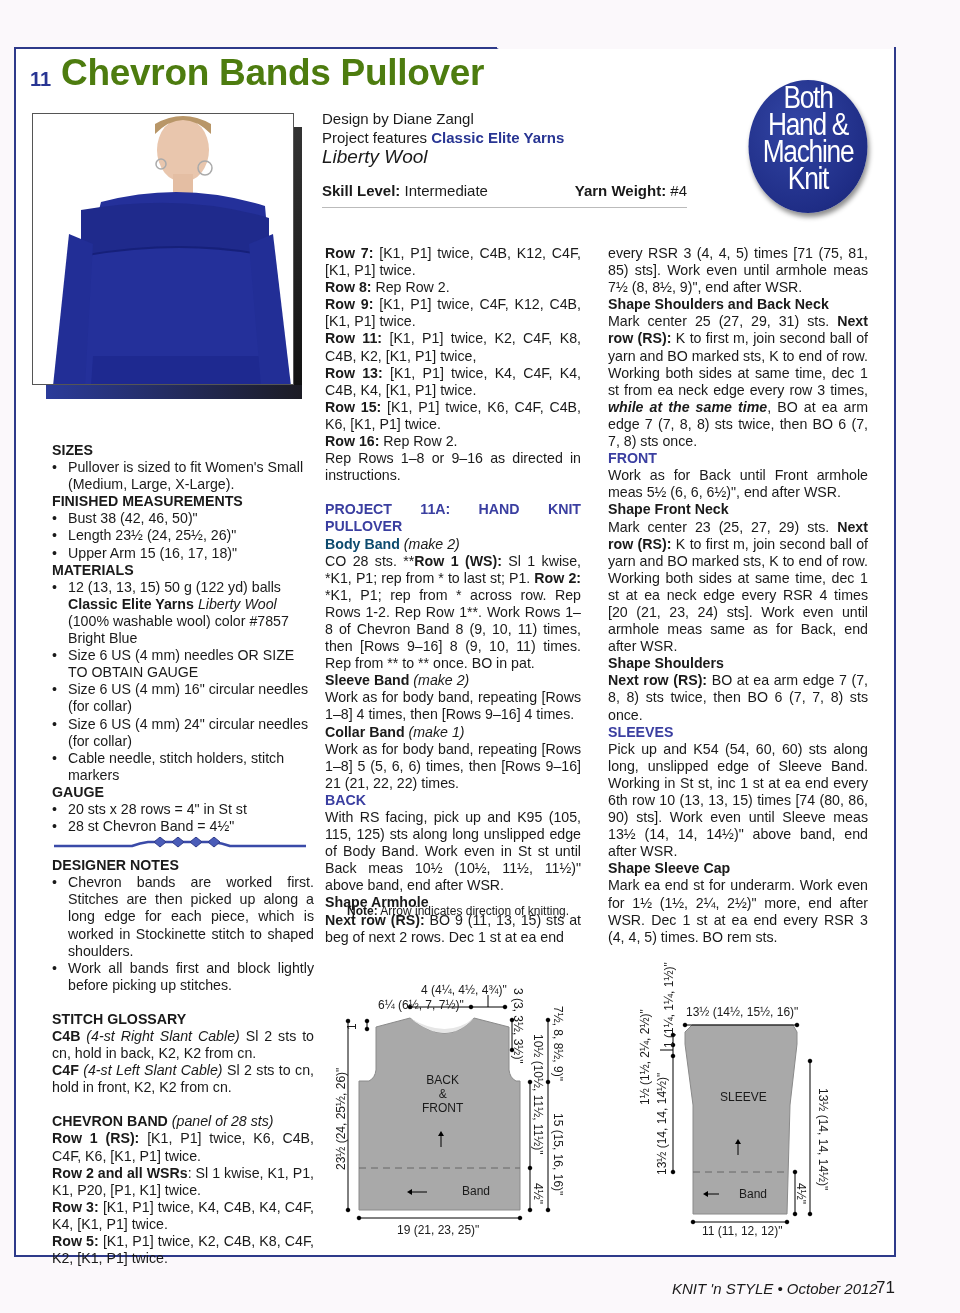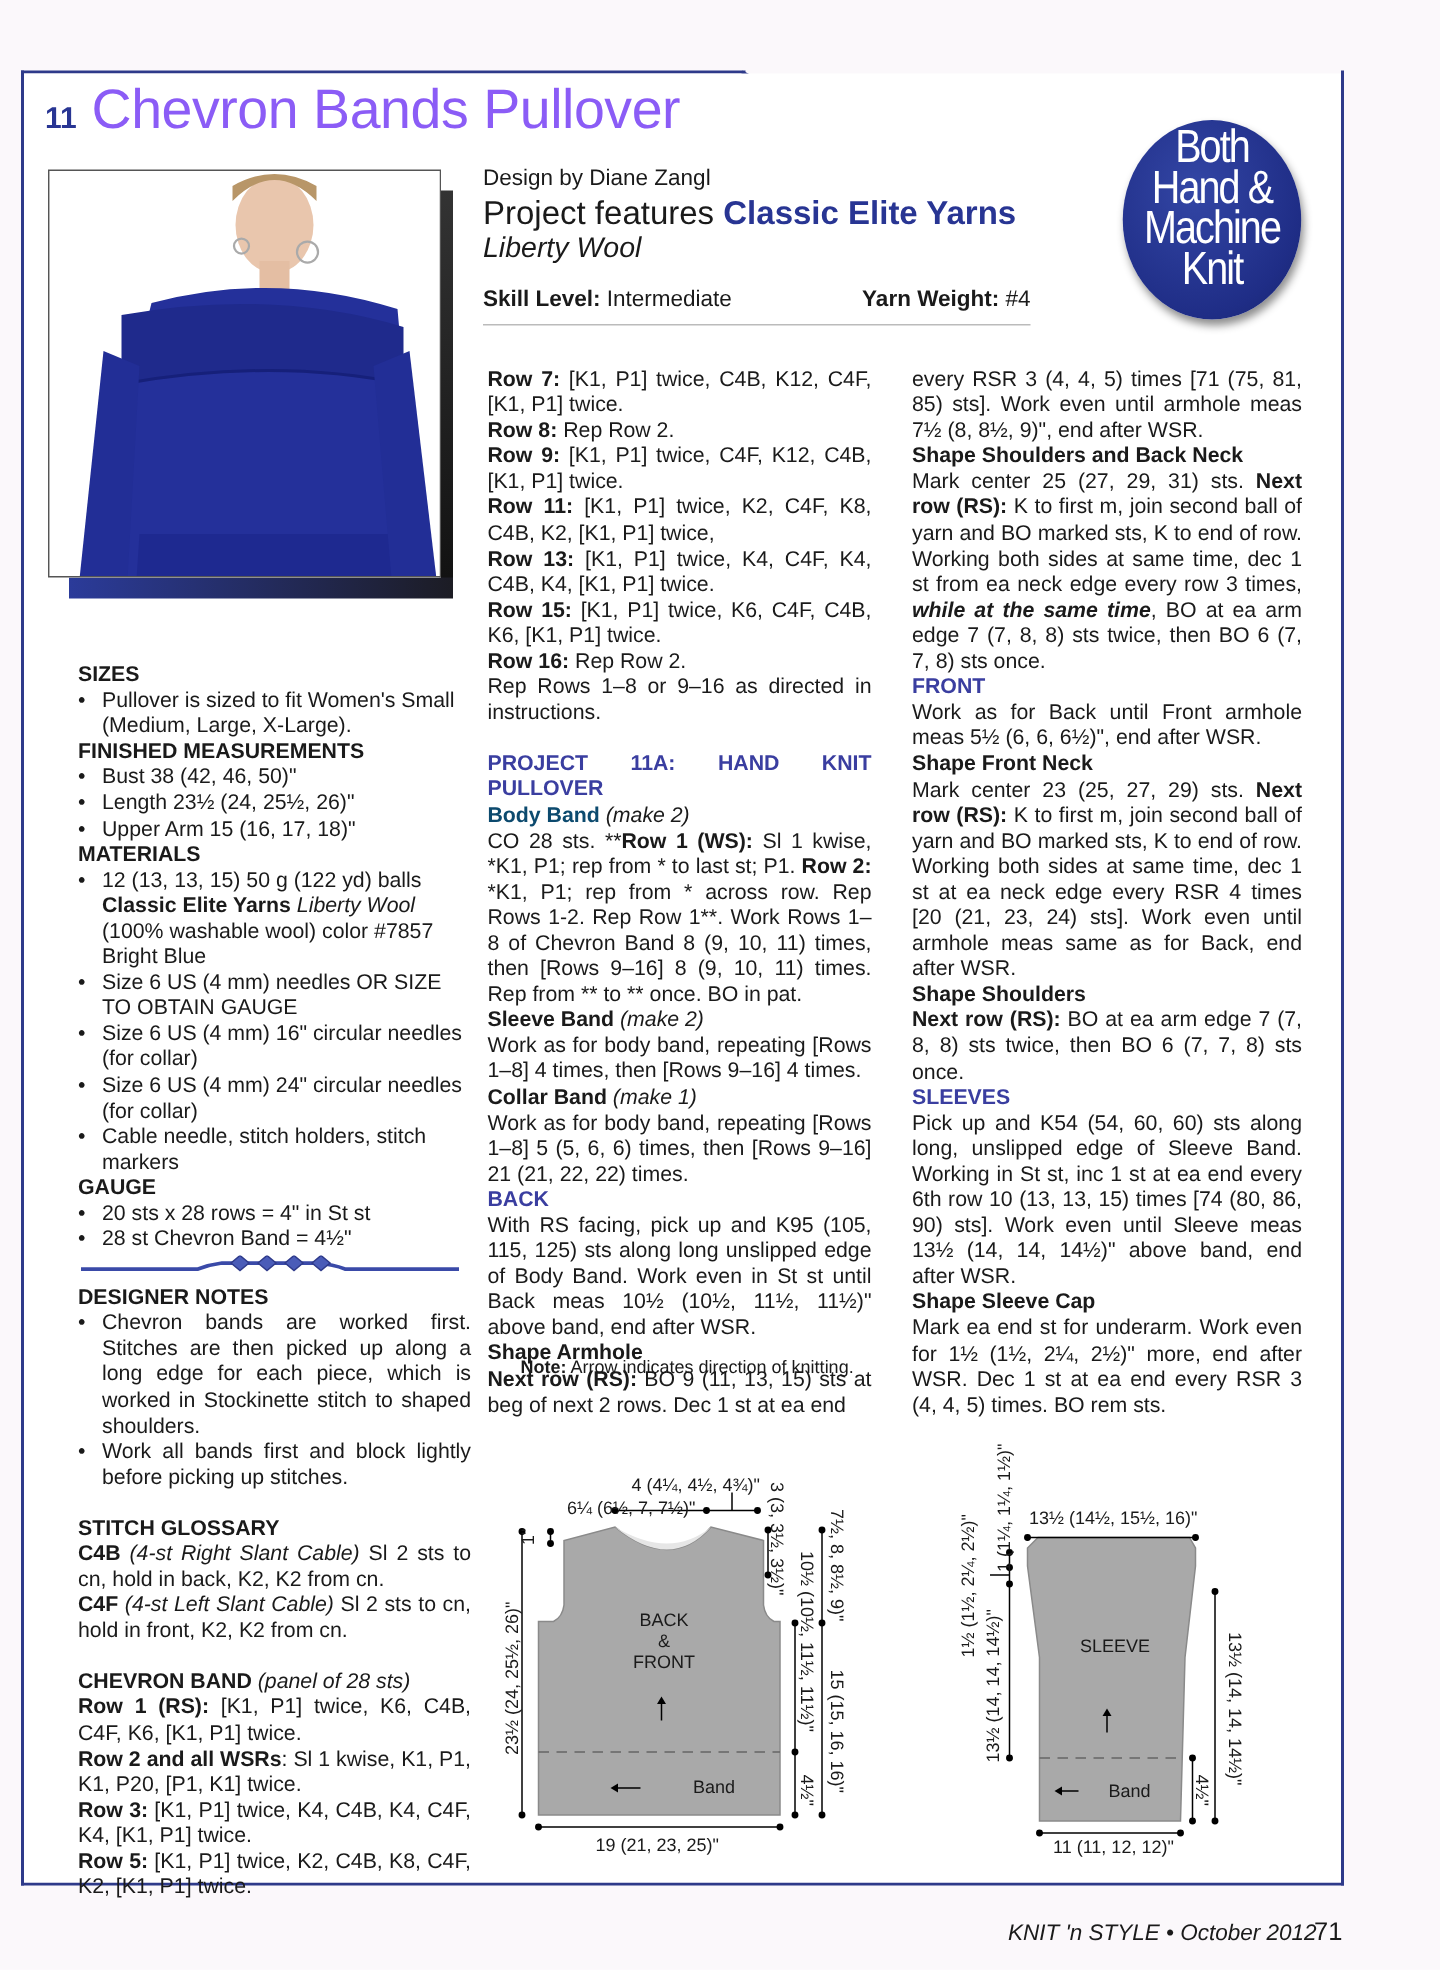--- a/index.html
+++ b/index.html
@@ -6,29 +6,29 @@
   html, body { width: 960px; height: 1313px; background: #fbf8fb; overflow: hidden; }
   body { position: relative; font-family: "Liberation Sans", sans-serif; color: #1a1a1a; }
 
   .frame { position: absolute; left: 14px; top: 47px; width: 882px; height: 1210px; border: 2px solid #2e3a8a; border-top: none; }
   .frame-top-left { position: absolute; left: 14px; top: 47px; width: 483px; height: 2px; background: #2e3a8a; }
   .frame-slant { position: absolute; left: 495px; top: 47px; width: 22px; height: 2px; background: #2e3a8a; transform-origin: left top; transform: rotate(28deg); }
   .frame-top-right { position: absolute; left: 513px; top: 56px; width: 383px; height: 2px; background: #2e3a8a; }
   .page { position: absolute; left: 16px; top: 49px; width: 878px; height: 1206px; background: #ffffff; }
 
   .title-num { position: absolute; left: 30px; top: 68px; font-size: 20px; font-weight: bold; color: #283593; text-align: right; }
-  .title { position: absolute; left: 61px; top: 52px; font-size: 37px; font-weight: normal; color: #8b5cf6; letter-spacing: -0.3px; }
+  .title { position: absolute; left: 61px; top: 52px; font-size: 37px; font-weight: bold; color: #4d7c0f; letter-spacing: -0.3px; }
 
   .photo { position: absolute; left: 32px; top: 113px; width: 262px; height: 272px; border: 1px solid #555; overflow: hidden; background: #fff; }
   .photo-shadow-r { position: absolute; left: 293px; top: 127px; width: 9px; height: 265px; background: linear-gradient(#333,#111); }
   .photo-shadow-b { position: absolute; left: 46px; top: 385px; width: 256px; height: 14px; background: linear-gradient(90deg,#2b3b9a,#1c1c24); }
 
   .meta { position: absolute; left: 322px; top: 110px; width: 365px; }
   .meta .designer { font-size: 15px; }
-  .meta .features { font-size: 22px; margin-top: 2px; }
+  .meta .features { font-size: 15px; margin-top: 2px; }
   .meta .features b { color: #283593; }
   .meta .yarn-name { font-size: 19px; font-style: italic; }
   .meta .skill-row { display: flex; justify-content: space-between; font-size: 15px; margin-top: 14px; padding-bottom: 8px; border-bottom: 1px solid #bbb; }
 
   .badge { position: absolute; left: 738px; top: 80px; width: 140px; height: 133px; border-radius: 50%; background: radial-gradient(circle at 40% 35%, #3346a5, #1f2d86 70%, #18236a); box-shadow: 2px 4px 6px rgba(0,0,0,0.45); color: #fff; text-align: center; font-size: 31px; line-height: 27px; padding-top: 4px; letter-spacing: -1.5px; transform: scaleX(0.85); }
 
   .col { position: absolute; font-size: 14.2px; line-height: 17.1px; }
   .col-1 { left: 52px; top: 418px; width: 262px; margin-top: 24px; }
   .col-2 { left: 325px; top: 245px; width: 256px; text-align: justify; }
   .col-3 { left: 608px; top: 245px; width: 260px; text-align: justify; }

